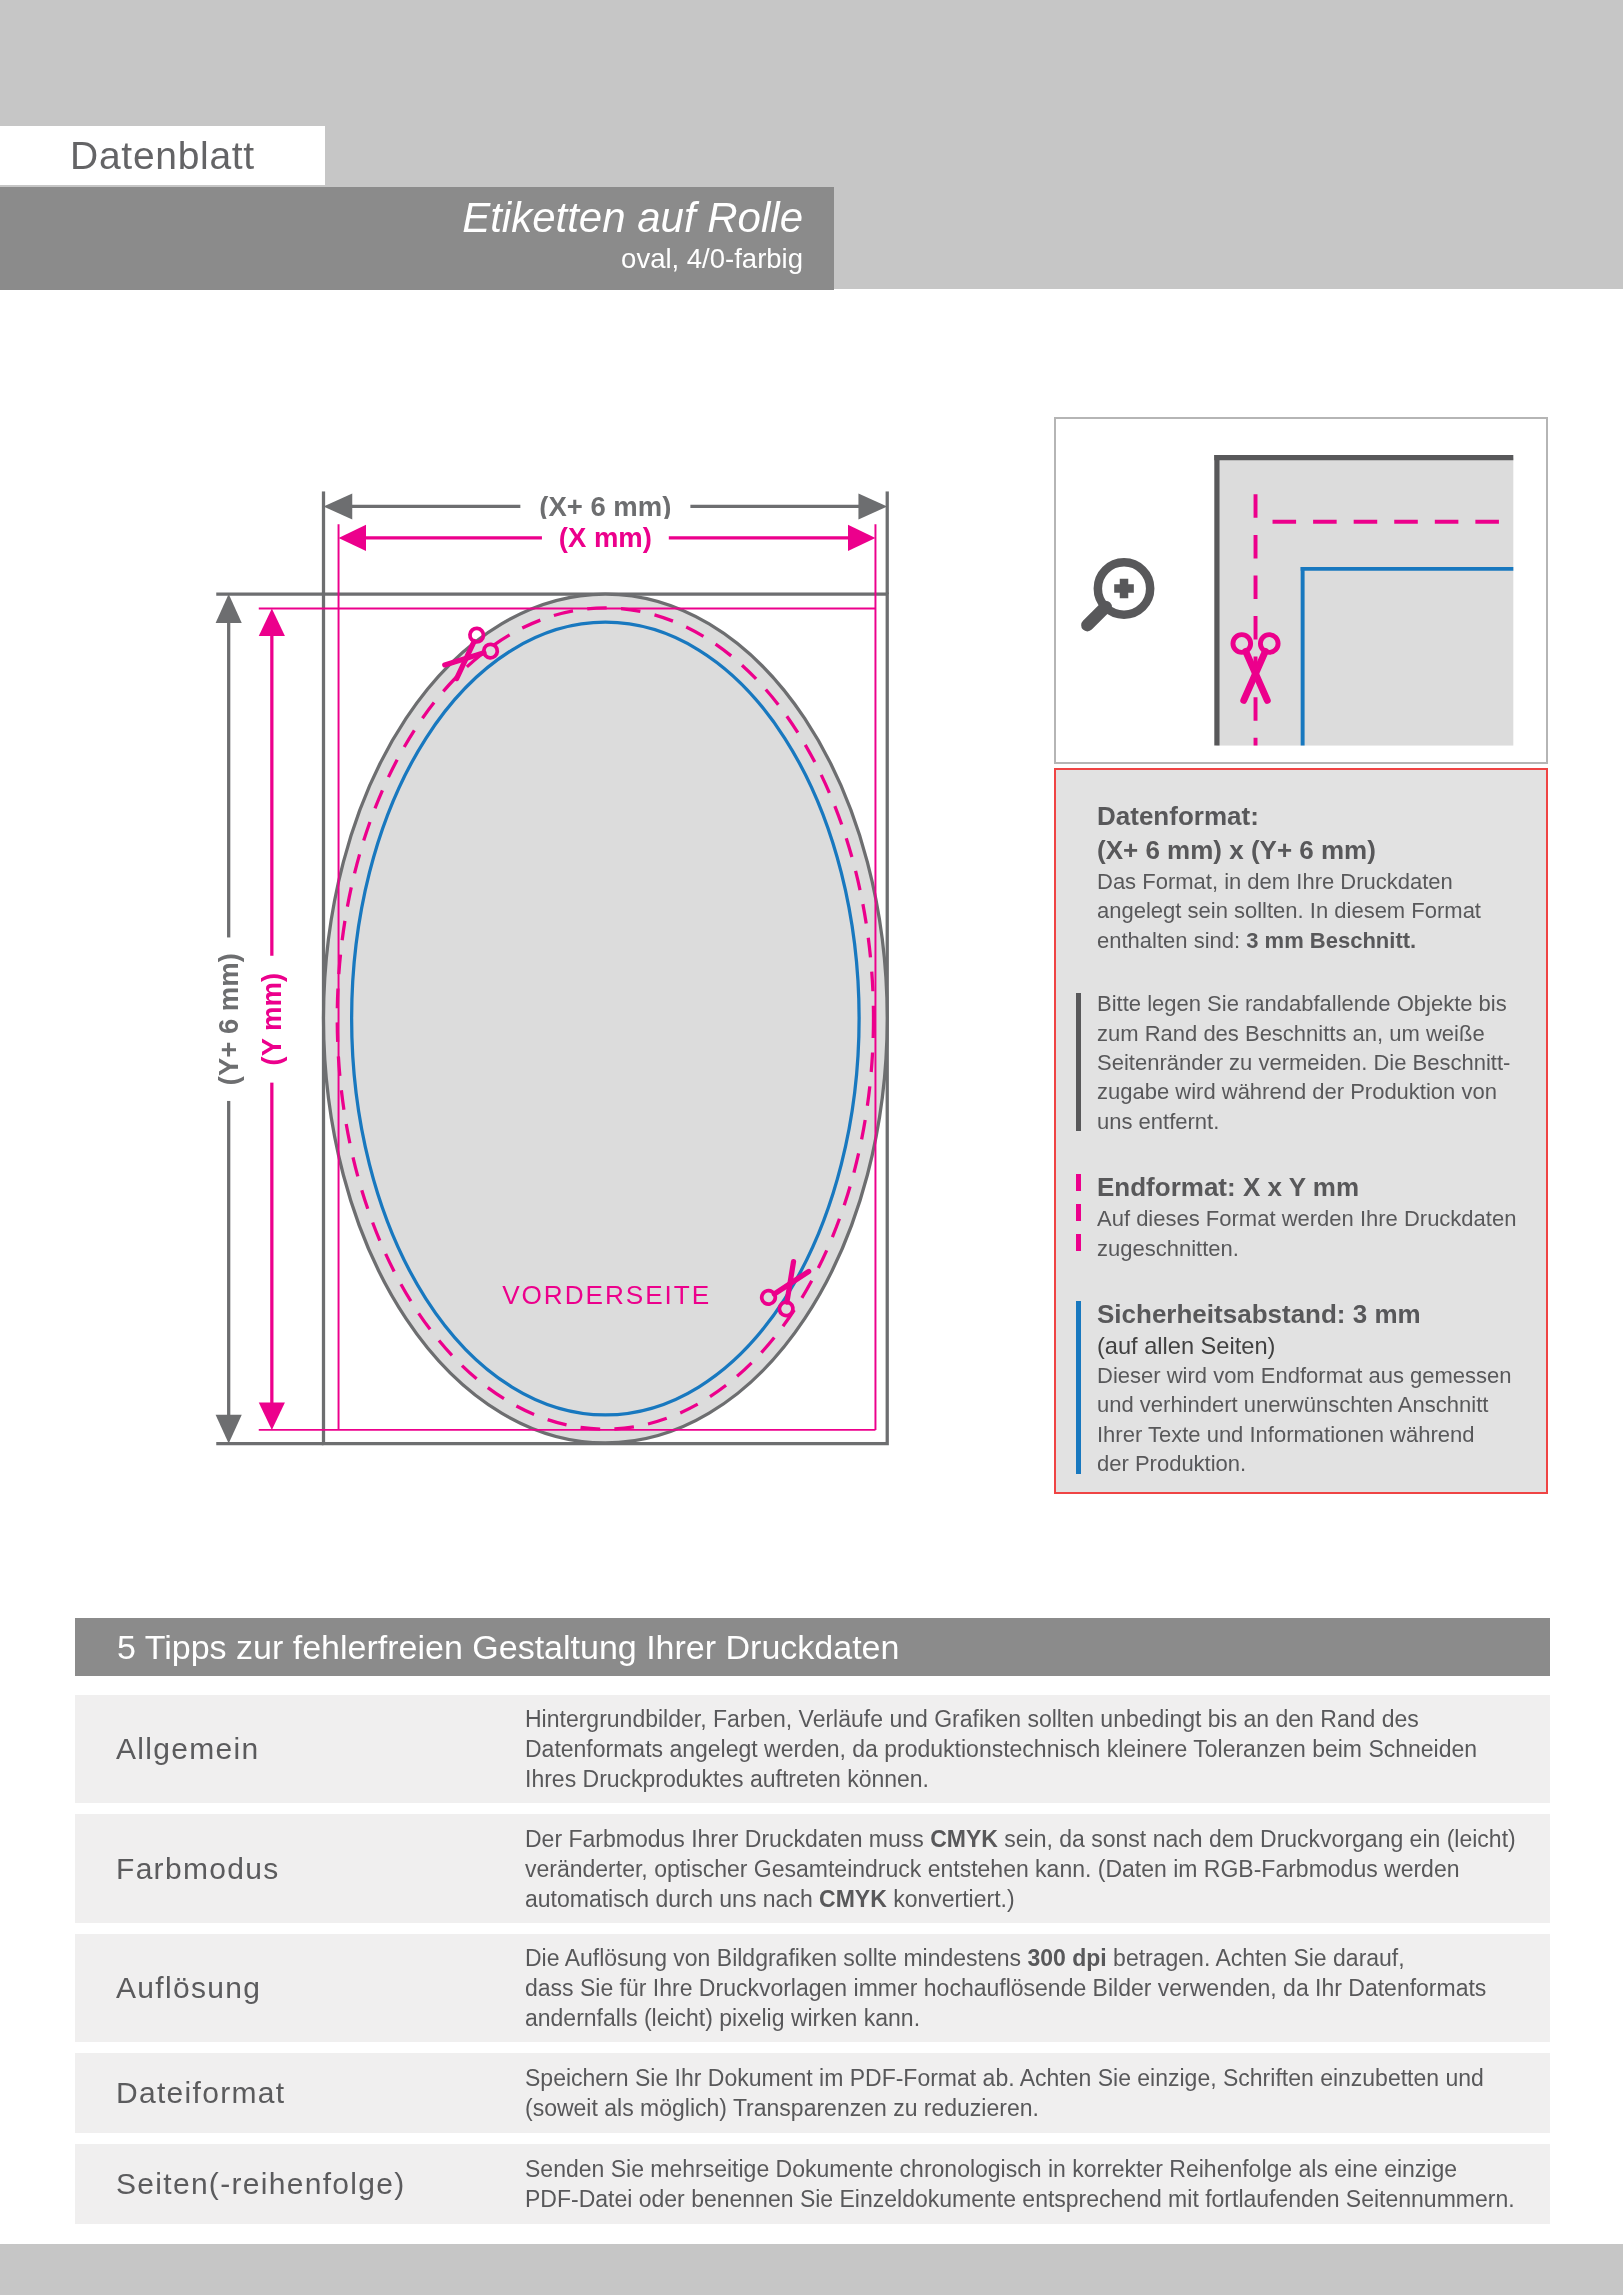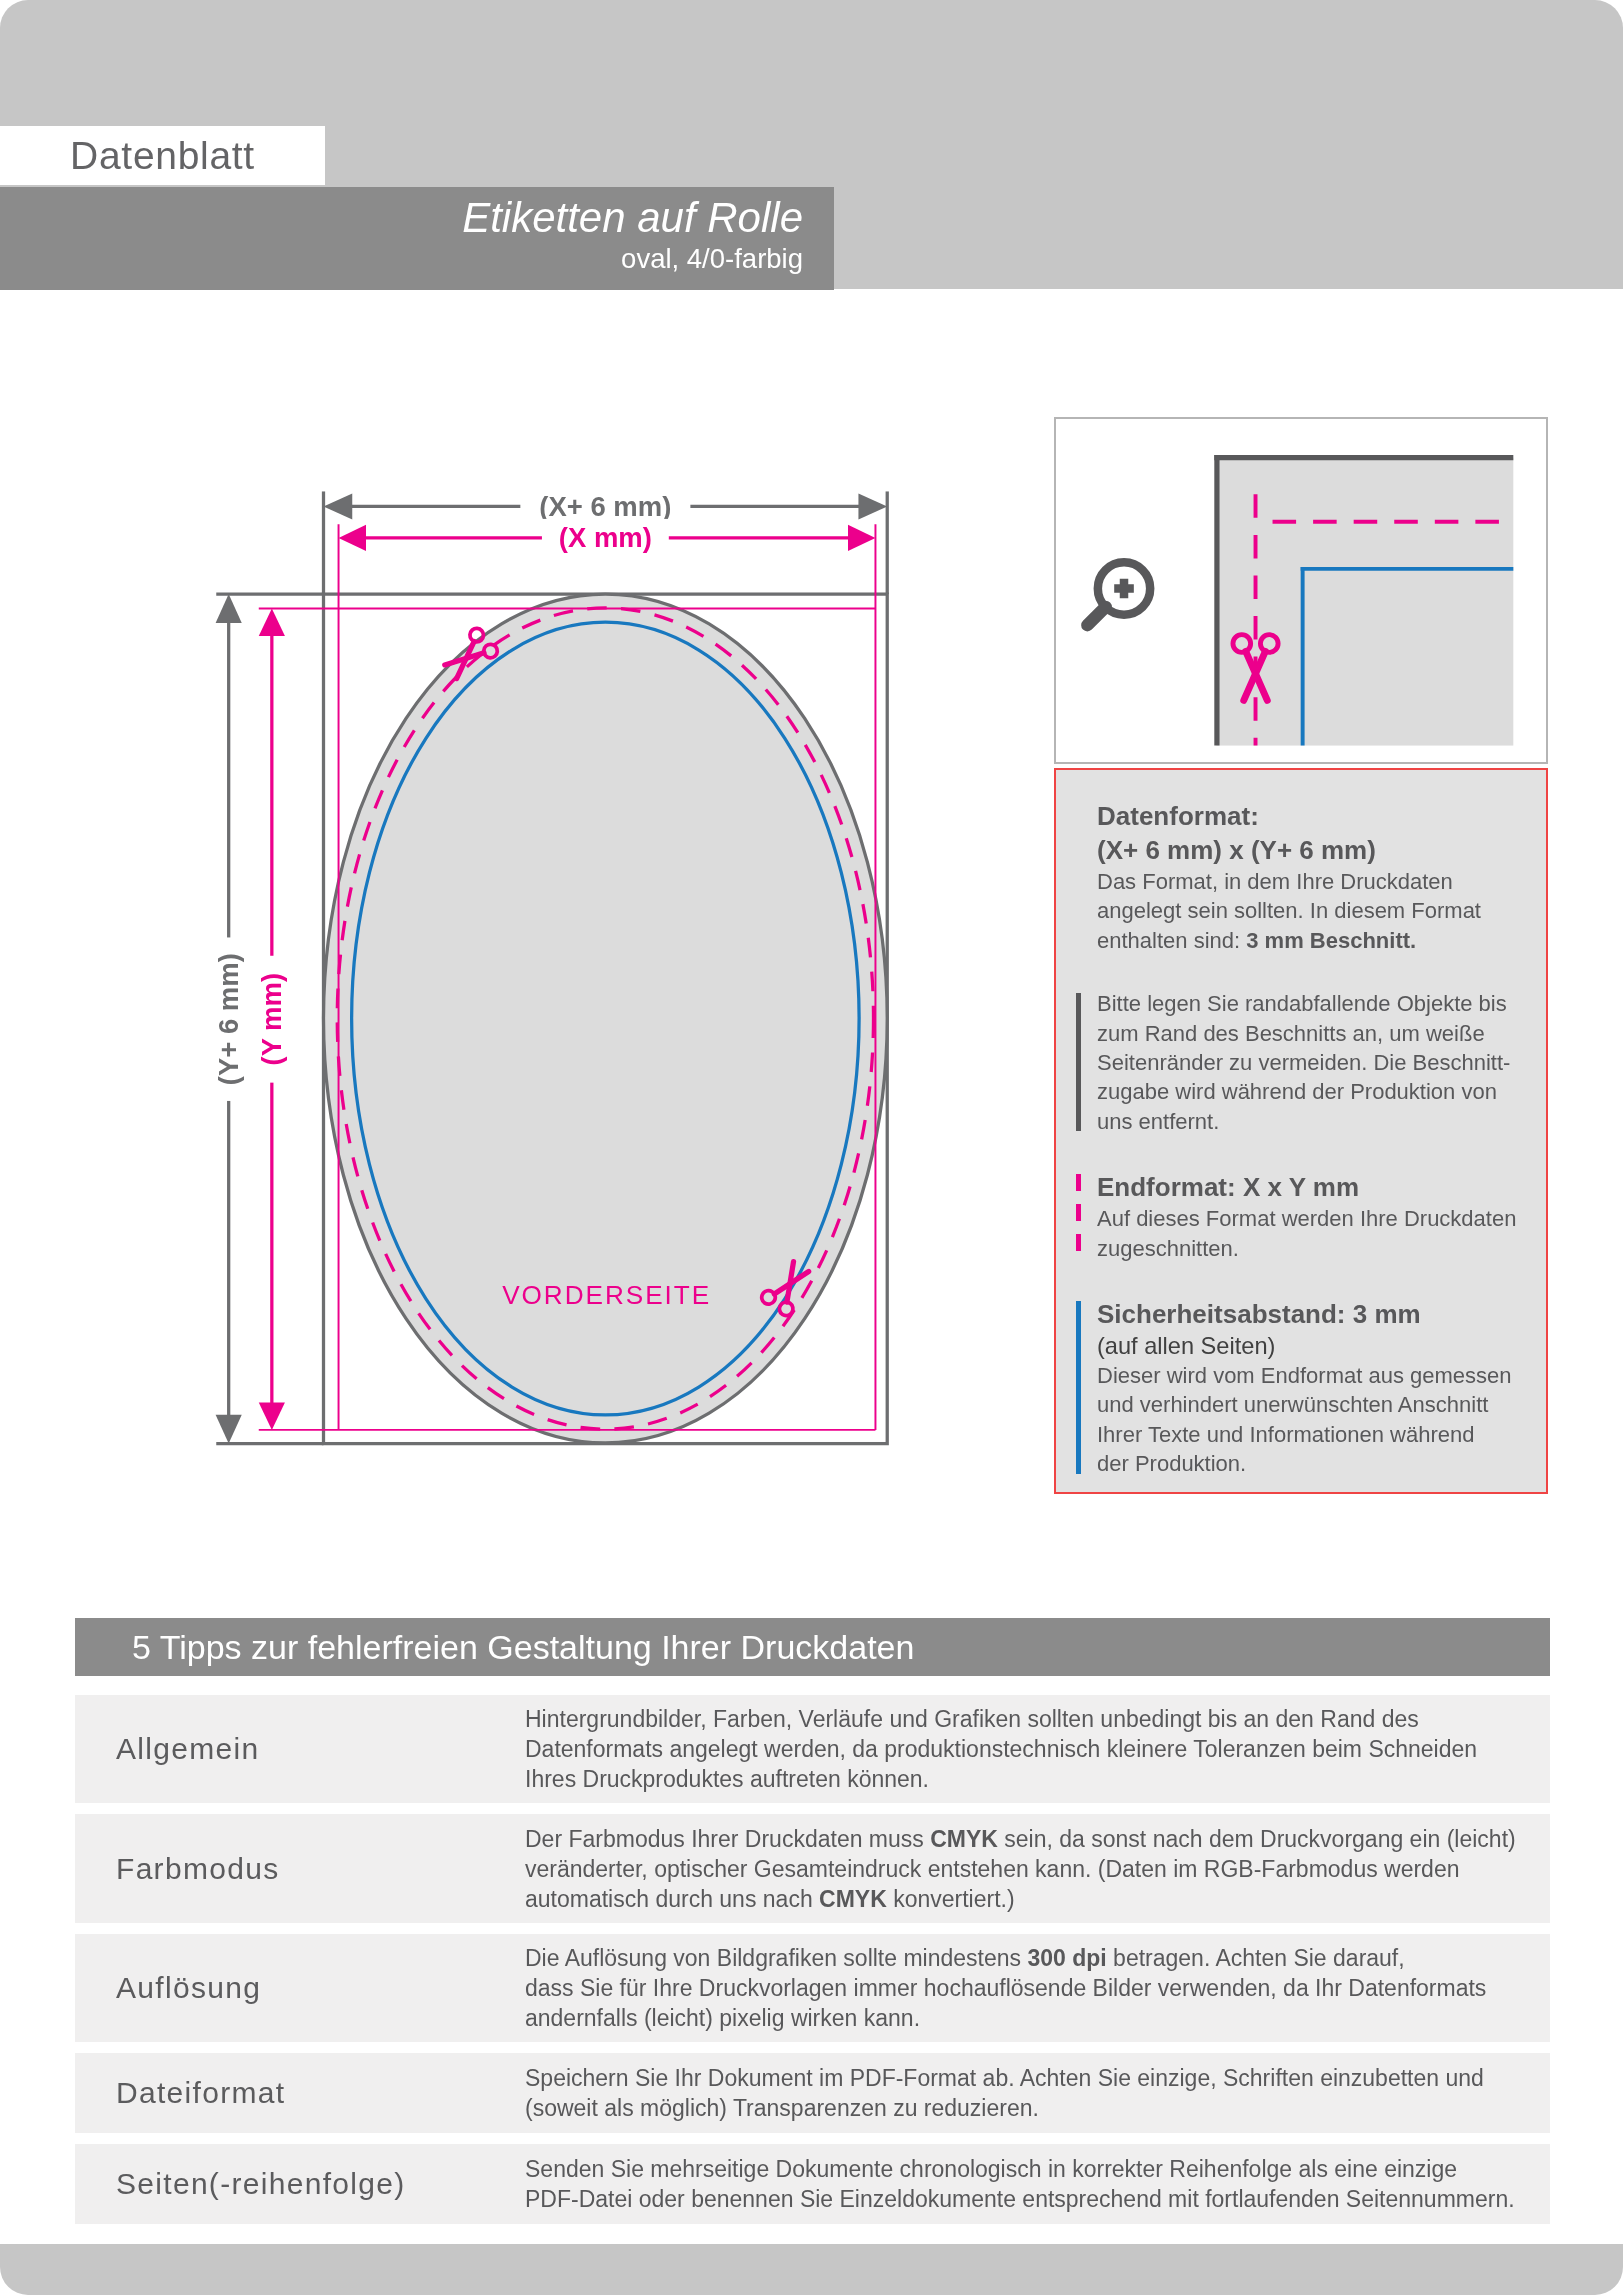--- a/index.html
+++ b/index.html
@@ -3,21 +3,20 @@
 <meta charset="utf-8">
 <style>
   html,body{margin:0;padding:0;background:#ffffff;}
   .page{
     position:relative;
     width:1623px;
     height:2295px;
     background:#ffffff;
     font-family:"Liberation Sans", sans-serif;
     overflow:hidden;
-    border-radius:28px;
   }
   
   .header-bg{position:absolute;left:0;top:0;width:1623px;height:289px;background:#c6c6c6;}
   .tab{
     position:absolute;left:0;top:126px;width:325px;height:59px;background:#ffffff;
     display:flex;align-items:center;justify-content:center;
     font-size:39px;color:#646466;letter-spacing:0.7px;
   }
   .band{
     position:absolute;left:0;top:187px;width:834px;height:103px;background:#8b8b8b;
@@ -53,21 +52,21 @@
   .sub{font-size:23.6px !important;line-height:30px !important;}
   .info-block{position:relative;}
   .mt{margin-top:34px;}
   .vbar{position:absolute;left:-21px;top:3.9px;bottom:5.2px;width:4.6px;}
   .vbar-dark{background:#58585a;}
   .vbar-magenta{background:repeating-linear-gradient(to bottom,#ec008c 0 17px,transparent 17px 30px);}
   .vbar-blue{background:#1878bf;}
   
   .tips-band{
     position:absolute;left:75px;top:1618px;width:1475px;height:58px;background:#8b8b8b;
-    display:flex;align-items:center;box-sizing:border-box;padding-left:57px;
+    display:flex;align-items:center;box-sizing:border-box;padding-left:42px;
     color:#ffffff;font-size:34px;font-weight:400;
   }
   .tips-rows{position:absolute;left:75px;top:1695px;width:1475px;}
   .tip-row{
     display:flex;align-items:center;background:#f0efef;margin-bottom:11px;
     min-height:80px;box-sizing:border-box;padding:9.2px 0;
   }
   .tip-label{
     width:450px;box-sizing:border-box;padding-left:41px;flex-shrink:0;
     font-size:30px;letter-spacing:1.3px;color:#5b5b5d;

